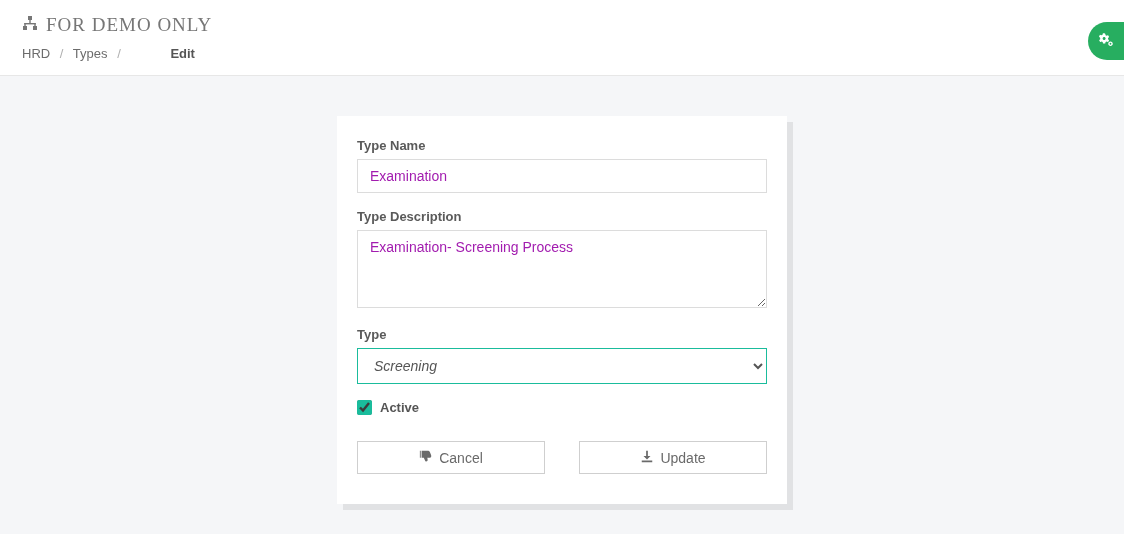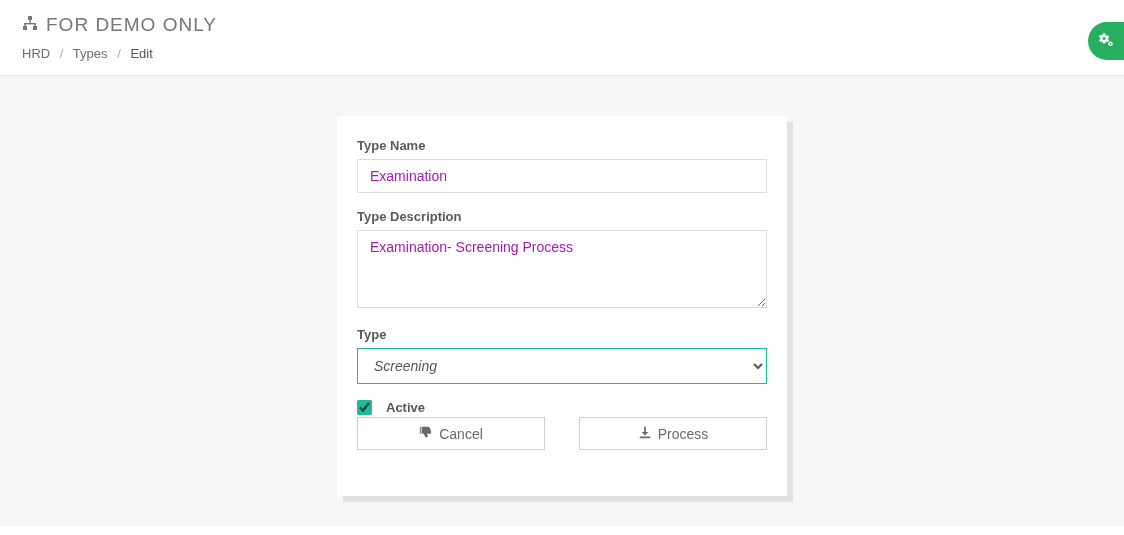--- a/index.html
+++ b/index.html
@@ -19,34 +19,35 @@
     border-bottom: 1px solid #e7e7e7;
   }
   .title-row {
     display: flex;
     align-items: center;
     gap: 8px;
     color: #767676;
     font-size: 19px;
     font-weight: 400;
     letter-spacing: 1px;
+    font-family: Liberation Serif, serif;
   }
   .title-row svg { fill: #767676; }
   .breadcrumb {
     margin-top: 10px;
     font-size: 13px;
     color: #8a8a8a;
   }
   .breadcrumb a {
     color: #6c6c6c;
     text-decoration: none;
     cursor: pointer;
   }
   .breadcrumb .sep { margin: 0 6px; color: #b0b0b0; }
-  .breadcrumb .current { color: #555; font-weight: 400; }
+  .breadcrumb .current { color: #555; font-weight: 700; margin-left: 40px; }
   .content {
     background: #f5f6f8;
     min-height: calc(535px - 85px);
     padding: 40px 0 30px;
     display: flex;
     justify-content: center;
   }
   .card {
     background: #ffffff;
     width: 450px;
@@ -73,22 +74,22 @@
   textarea.form-control { height: 78px; resize: both; }
   select.form-control {
     border: 1px solid #1abc9c;
     color: #555;
     height: 36px;
     font-style: italic;
   }
   .checkbox-row {
     display: flex;
     align-items: center;
-    gap: 14px;
-    margin-bottom: 2px;
+    gap: 8px;
+    margin-bottom: 26px;
   }
   .checkbox-row input[type=checkbox] {
     width: 15px; height: 15px;
     accent-color: #1abc9c;
     border: 1px solid #1abc9c;
   }
   .checkbox-row label { font-weight: 700; font-size: 13px; color: #555; }
   .button-row {
     display: flex;
     gap: 34px;
@@ -184,21 +185,21 @@
             </svg>
         </span>
         <span>Cancel</span>
       </button>
       <button class="btn">
         <span>
           <svg width="14" height="14" viewBox="0 0 16 16">
               <path d="M7 2h2v6h3l-4 4-4-4h3V2zm-5 11h12v2H2v-2z"></path>
             </svg>
         </span>
-        <span>Process</span>
+        <span>Update</span>
       </button>
     </div>
 
   </div>
 </div>
 
 <div class="settings-tab">
   <span>
     <svg width="18" height="18" viewBox="0 0 24 24">
         <path d="M10.5 3.5c.3 0 .5.2.6.5l.3 1.6c.5.2 1 .4 1.4.7l1.5-.6c.3-.1.6 0 .7.2l1 1.7c.1.2.1.5-.1.7l-1.2 1.1c.1.5.1 1 0 1.5l1.2 1.1c.2.2.2.5.1.7l-1 1.7c-.1.2-.4.3-.7.2l-1.5-.6c-.4.3-.9.5-1.4.7l-.3 1.6c-.1.3-.3.5-.6.5h-2c-.3 0-.5-.2-.6-.5l-.3-1.6c-.5-.2-1-.4-1.4-.7l-1.5.6c-.3.1-.6 0-.7-.2l-1-1.7c-.1-.2-.1-.5.1-.7l1.2-1.1c-.1-.5-.1-1 0-1.5L2.9 7.8c-.2-.2-.2-.5-.1-.7l1-1.7c.1-.2.4-.3.7-.2l1.5.6c.4-.3.9-.5 1.4-.7l.3-1.6c.1-.3.3-.5.6-.5h2zm-1 4.5c-1.1 0-2 .9-2 2s.9 2 2 2 2-.9 2-2-.9-2-2-2zm8.5 6c1.7 0 3 1.3 3 3s-1.3 3-3 3-3-1.3-3-3 1.3-3 3-3zm0 1.8c-.7 0-1.2.5-1.2 1.2s.5 1.2 1.2 1.2 1.2-.5 1.2-1.2-.5-1.2-1.2-1.2z"></path>

